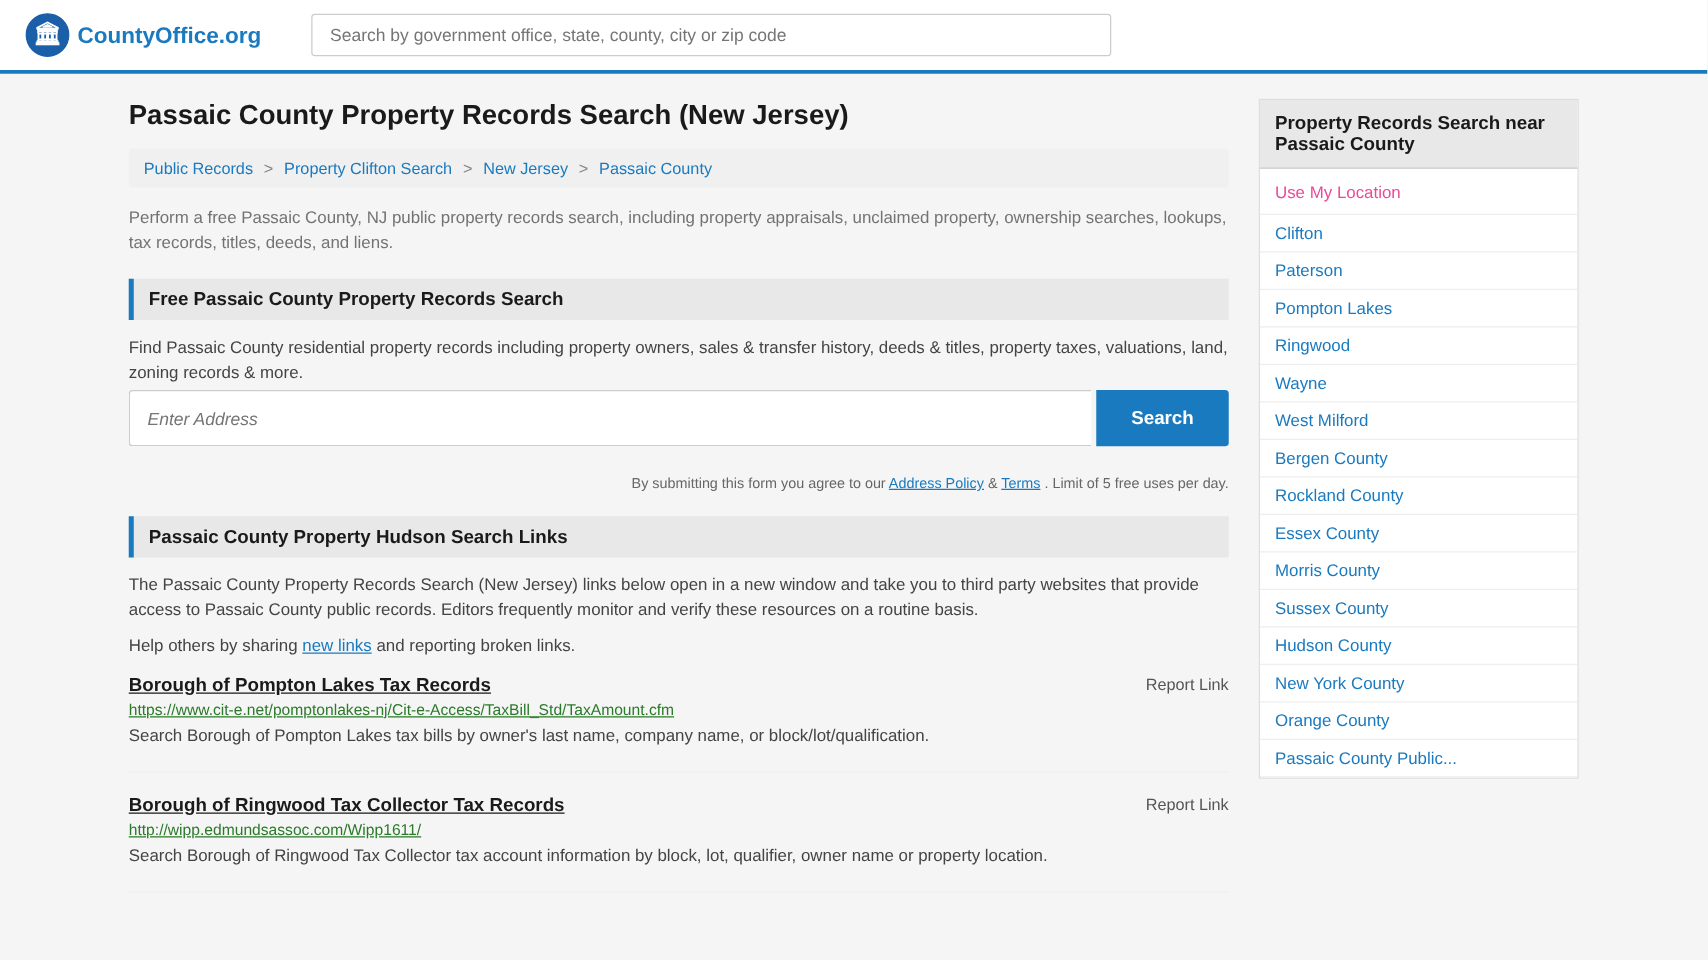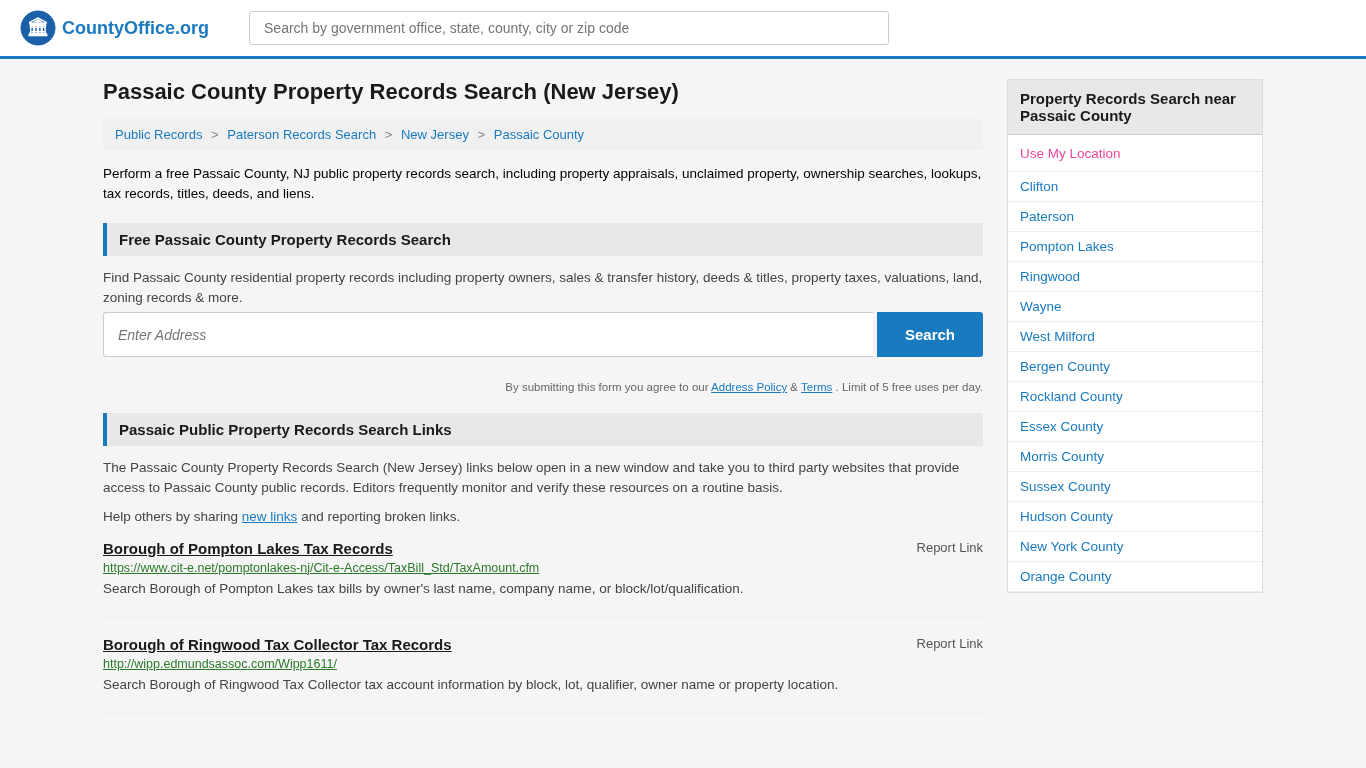--- a/index.html
+++ b/index.html
@@ -76,21 +76,21 @@
       font-size: 13px;
       color: #555;
     }
     #breadcrumb a { color: #1a7abf; text-decoration: none; }
     #breadcrumb .sep { margin: 0 5px; color: #888; }
 
     
     #description {
       font-size: 13.5px;
       line-height: 1.5;
-      color: #000000;
+      color: #737373;
       margin-bottom: 18px;
     }
 
     
     .section-header {
       background: #e8e8e8;
       padding: 8px 12px;
       font-size: 15px;
       font-weight: bold;
       color: #1a1a1a;
@@ -243,21 +243,21 @@
 
 <div id="main-container">
 
   <div id="content">
 
     <h1 id="page-title">Passaic County Property Records Search (New Jersey)</h1>
 
     <div id="breadcrumb">
       <a href="#">Public Records</a>
       <span class="sep">&gt;</span>
-      <a href="#">Paterson Records Search</a>
+      <a href="#">Property Clifton Search</a>
       <span class="sep">&gt;</span>
       <a href="#">New Jersey</a>
       <span class="sep">&gt;</span>
       <a href="#">Passaic County</a>
     </div>
 
     <p id="description">Perform a free Passaic County, NJ public property records search, including property appraisals, unclaimed property, ownership searches, lookups, tax records, titles, deeds, and liens.</p>
 
     <div id="search-section">
       <div class="section-header">Free Passaic County Property Records Search</div>
@@ -269,21 +269,21 @@
       <div class="form-disclaimer">
         <span>By submitting this form you agree to our</span>
         <a href="#">Address Policy</a>
         <span> &amp; </span>
         <a href="#">Terms</a>
         <span>. Limit of 5 free uses per day.</span>
       </div>
     </div>
 
     <div id="links-section">
-      <div class="section-header">Passaic Public Property Records Search Links</div>
+      <div class="section-header">Passaic County Property Hudson Search Links</div>
       <p class="links-description">The Passaic County Property Records Search (New Jersey) links below open in a new window and take you to third party websites that provide access to Passaic County public records. Editors frequently monitor and verify these resources on a routine basis.</p>
       <p class="share-links">
         <span>Help others by sharing</span>
         <a href="#">new links</a>
         <span>and reporting broken links.</span>
       </p>
 
       <div class="record-entry">
         <div class="record-entry-header">
           <a href="#" class="record-title">Borough of Pompton Lakes Tax Records</a>
@@ -318,16 +318,17 @@
       <a href="#" class="sidebar-item-link">Wayne</a>
       <a href="#" class="sidebar-item-link">West Milford</a>
       <a href="#" class="sidebar-item-link">Bergen County</a>
       <a href="#" class="sidebar-item-link">Rockland County</a>
       <a href="#" class="sidebar-item-link">Essex County</a>
       <a href="#" class="sidebar-item-link">Morris County</a>
       <a href="#" class="sidebar-item-link">Sussex County</a>
       <a href="#" class="sidebar-item-link">Hudson County</a>
       <a href="#" class="sidebar-item-link">New York County</a>
       <a href="#" class="sidebar-item-link">Orange County</a>
+      <a href="#" class="sidebar-item-link">Passaic County Public...</a>
     </div>
   </div>
 
 </div>
 
 </body></html>

